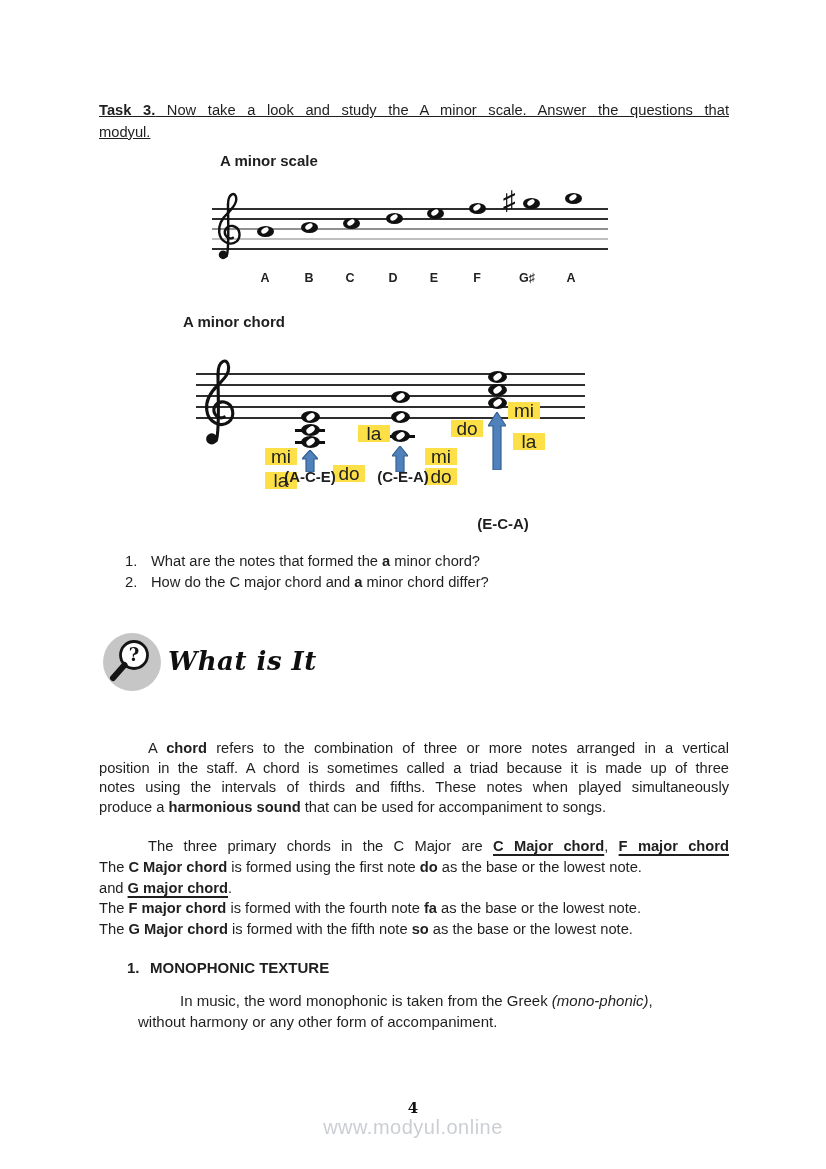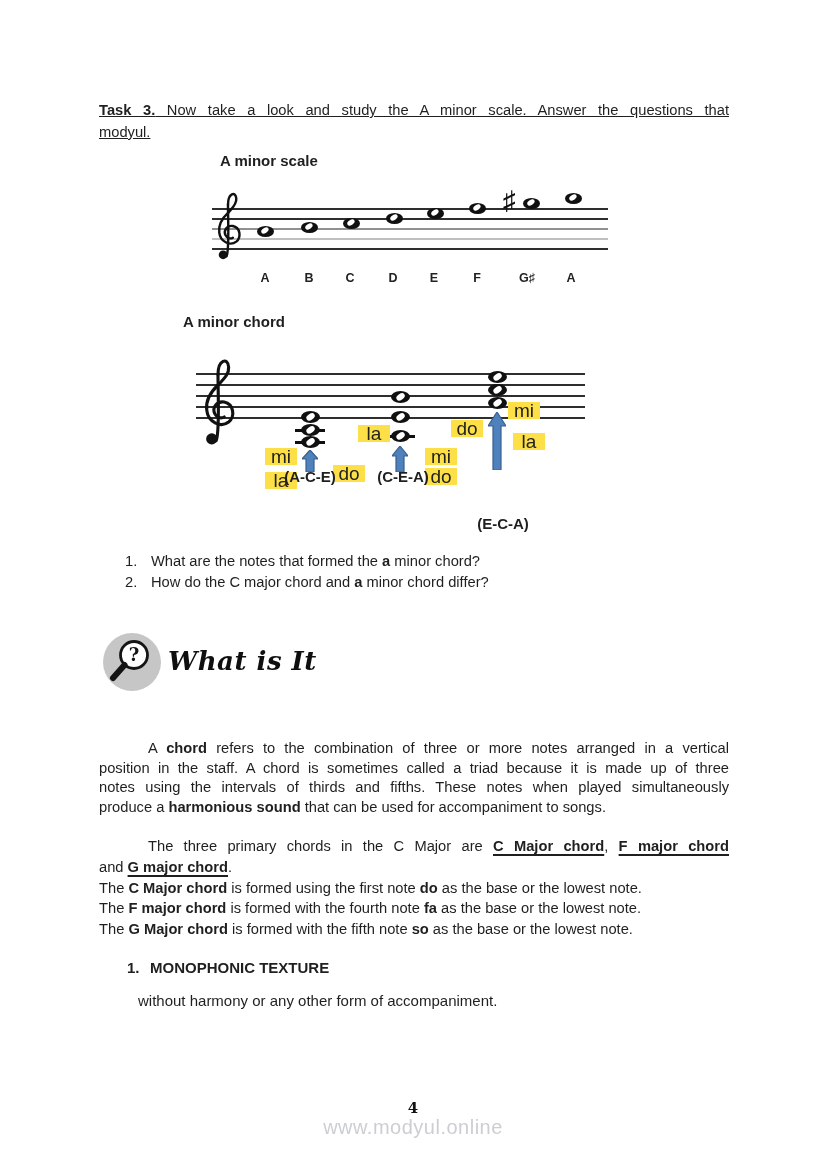--- a/index.html
+++ b/index.html
@@ -168,29 +168,30 @@
 
 <div class="abs para" style="left:99px;top:739px;line-height:19.7px;">
     <div class="ln" style="text-indent: 49px;"><span>A </span><span class="sb">chord</span><span> refers to the combination of three or more notes arranged in a vertical</span></div>
     <div class="ln"><span>position in the staff. A chord is sometimes called a triad because it is made up of three</span></div>
     <div class="ln"><span>notes using the intervals of thirds and fifths. These notes when played simultaneously</span></div>
     <div class="ln ln-last"><span>produce a </span><span class="sb">harmonious sound</span><span> that can be used for accompaniment to songs.</span></div>
   </div>
 
 <div class="abs para" style="left:99px;top:836px;line-height:20.8px;">
     <div class="ln" style="text-indent: 49px;"><span>The three primary chords in the C Major are </span><span class="sb su">C Major chord</span><span>, </span><span class="sb su">F major chord</span></div>
+    <div class="ln ln-last"><span>The </span><span class="sb">C Major chord</span><span> is formed using the first note </span><span class="sb">do</span><span> as the base or the lowest note.</span></div>
     <div class="ln ln-last"><span>and </span><span class="sb su">G major chord</span><span>.</span></div>
-    <div class="ln ln-last"><span>The </span><span class="sb">C Major chord</span><span> is formed using the first note </span><span class="sb">do</span><span> as the base or the lowest note.</span></div>
     <div class="ln ln-last"><span>The </span><span class="sb">F major chord</span><span> is formed with the fourth note </span><span class="sb">fa</span><span> as the base or the lowest note.</span></div>
     <div class="ln ln-last"><span>The </span><span class="sb">G Major chord</span><span> is formed with the fifth note </span><span class="sb">so</span><span> as the base or the lowest note.</span></div>
   </div>
 
 <div class="abs mono-head" style="left:127px;top:959px;">
   <span class="mono-num">1.</span>
   <span>MONOPHONIC TEXTURE</span>
 </div>
 
 <div class="abs mono-para" style="left:138px;top:990px;">
+    <div class="ln ln-last" style="text-indent: 42px;"><span>In music, the word monophonic is taken from the Greek </span><span class="si">(mono-phonic)</span><span>,</span></div>
     <div class="ln ln-last"><span>without harmony or any other form of accompaniment.</span></div>
   </div>
 
 <div class="page-num" style="top:1099px;">4</div>
 <div class="watermark" style="top:1116px;">www.modyul.online</div>
 
 </body></html>

